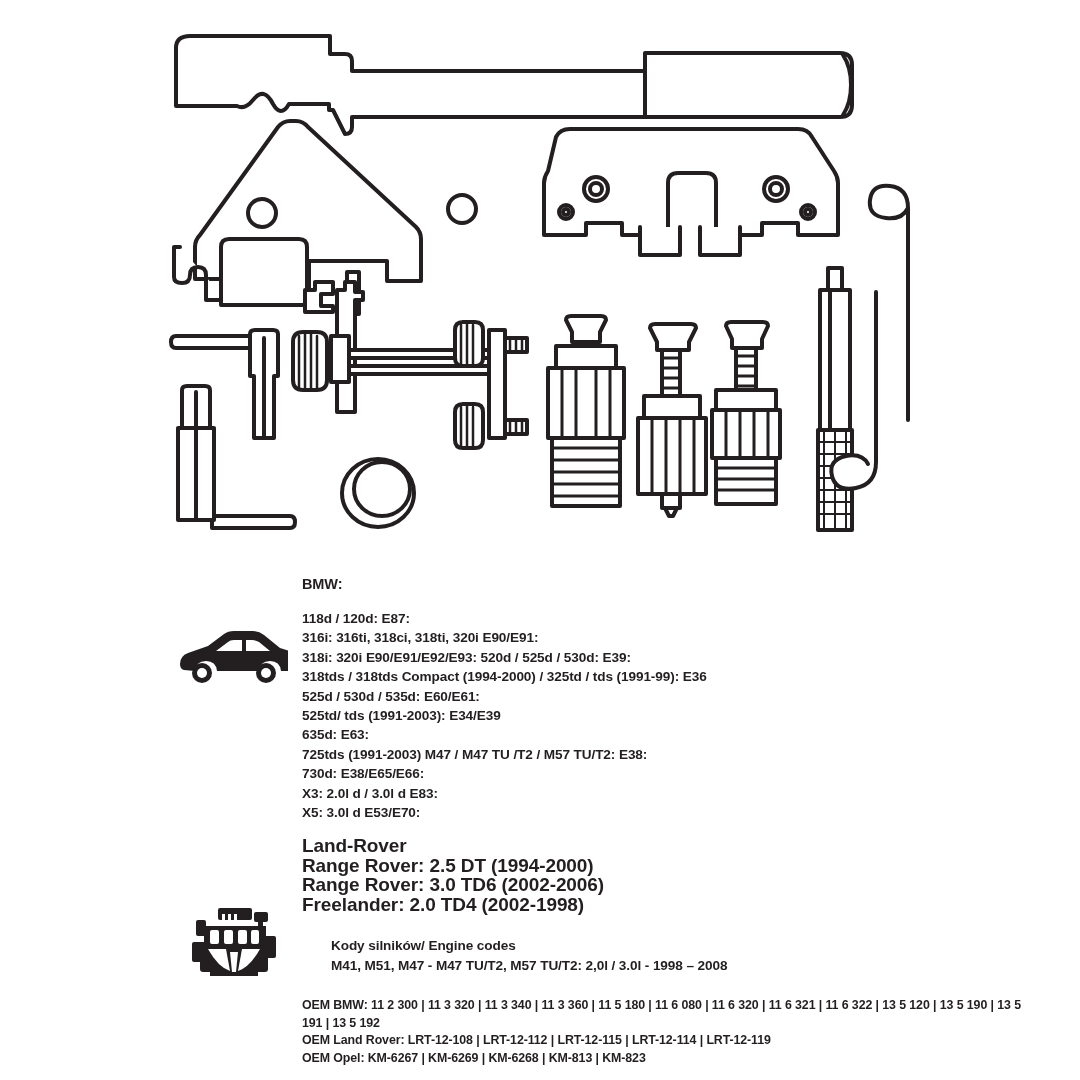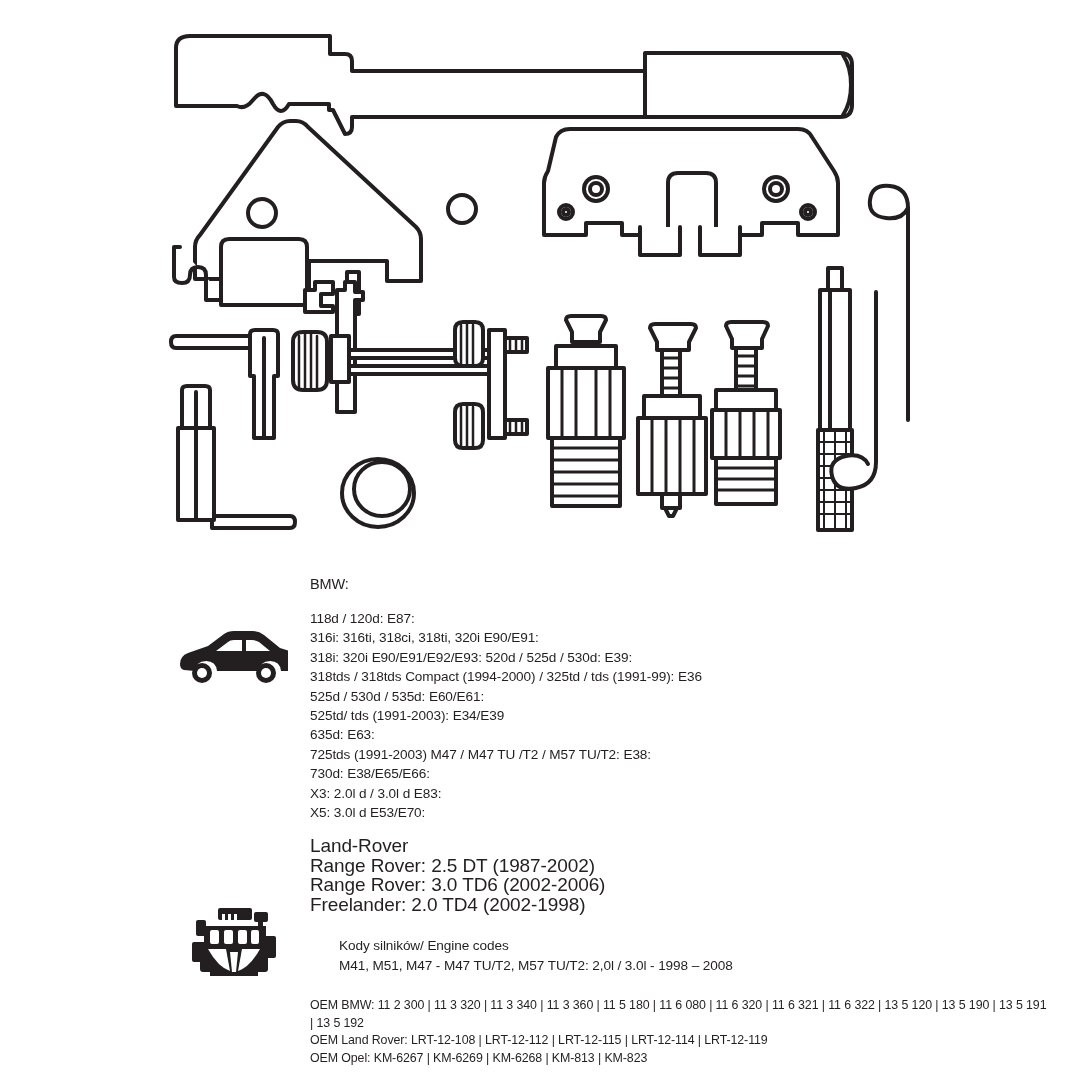--- a/index.html
+++ b/index.html
@@ -55,23 +55,22 @@
   }
 
   .text-col {
     position: absolute;
     left: 302px;
     top: 576px;
     width: 740px;
   }
 
   .blk {
-    font-weight: normal;
+    font-weight: bold;
     letter-spacing: -0.1px;
-    margin-left: 8px;
   }
 
   .brand-head {
     font-size: 14.5px;
     line-height: 17px;
     margin-bottom: 16px;
   }
 
   .model-list {
     font-size: 13.6px;
@@ -372,21 +371,21 @@
     <div>725tds (1991-2003) M47 / M47 TU /T2 / M57 TU/T2: E38:</div>
     <div>730d: E38/E65/E66:</div>
     <div>X3: 2.0l d / 3.0l d E83:</div>
     <div>X5: 3.0l d E53/E70:</div>
   </div>
 
   <div class="gap-sm"></div>
 
   <div class="blk lr-list">
     <div>Land-Rover</div>
-    <div>Range Rover: 2.5 DT (1987-2002)</div>
+    <div>Range Rover: 2.5 DT (1994-2000)</div>
     <div>Range Rover: 3.0 TD6 (2002-2006)</div>
     <div>Freelander: 2.0 TD4 (2002-1998)</div>
   </div>
 
   <div class="gap-md"></div>
 
   <div class="blk codes">
     <div>Kody silników/ Engine codes</div>
     <div>M41, M51, M47 - M47 TU/T2, M57 TU/T2: 2,0l / 3.0l - 1998 – 2008</div>
   </div>

